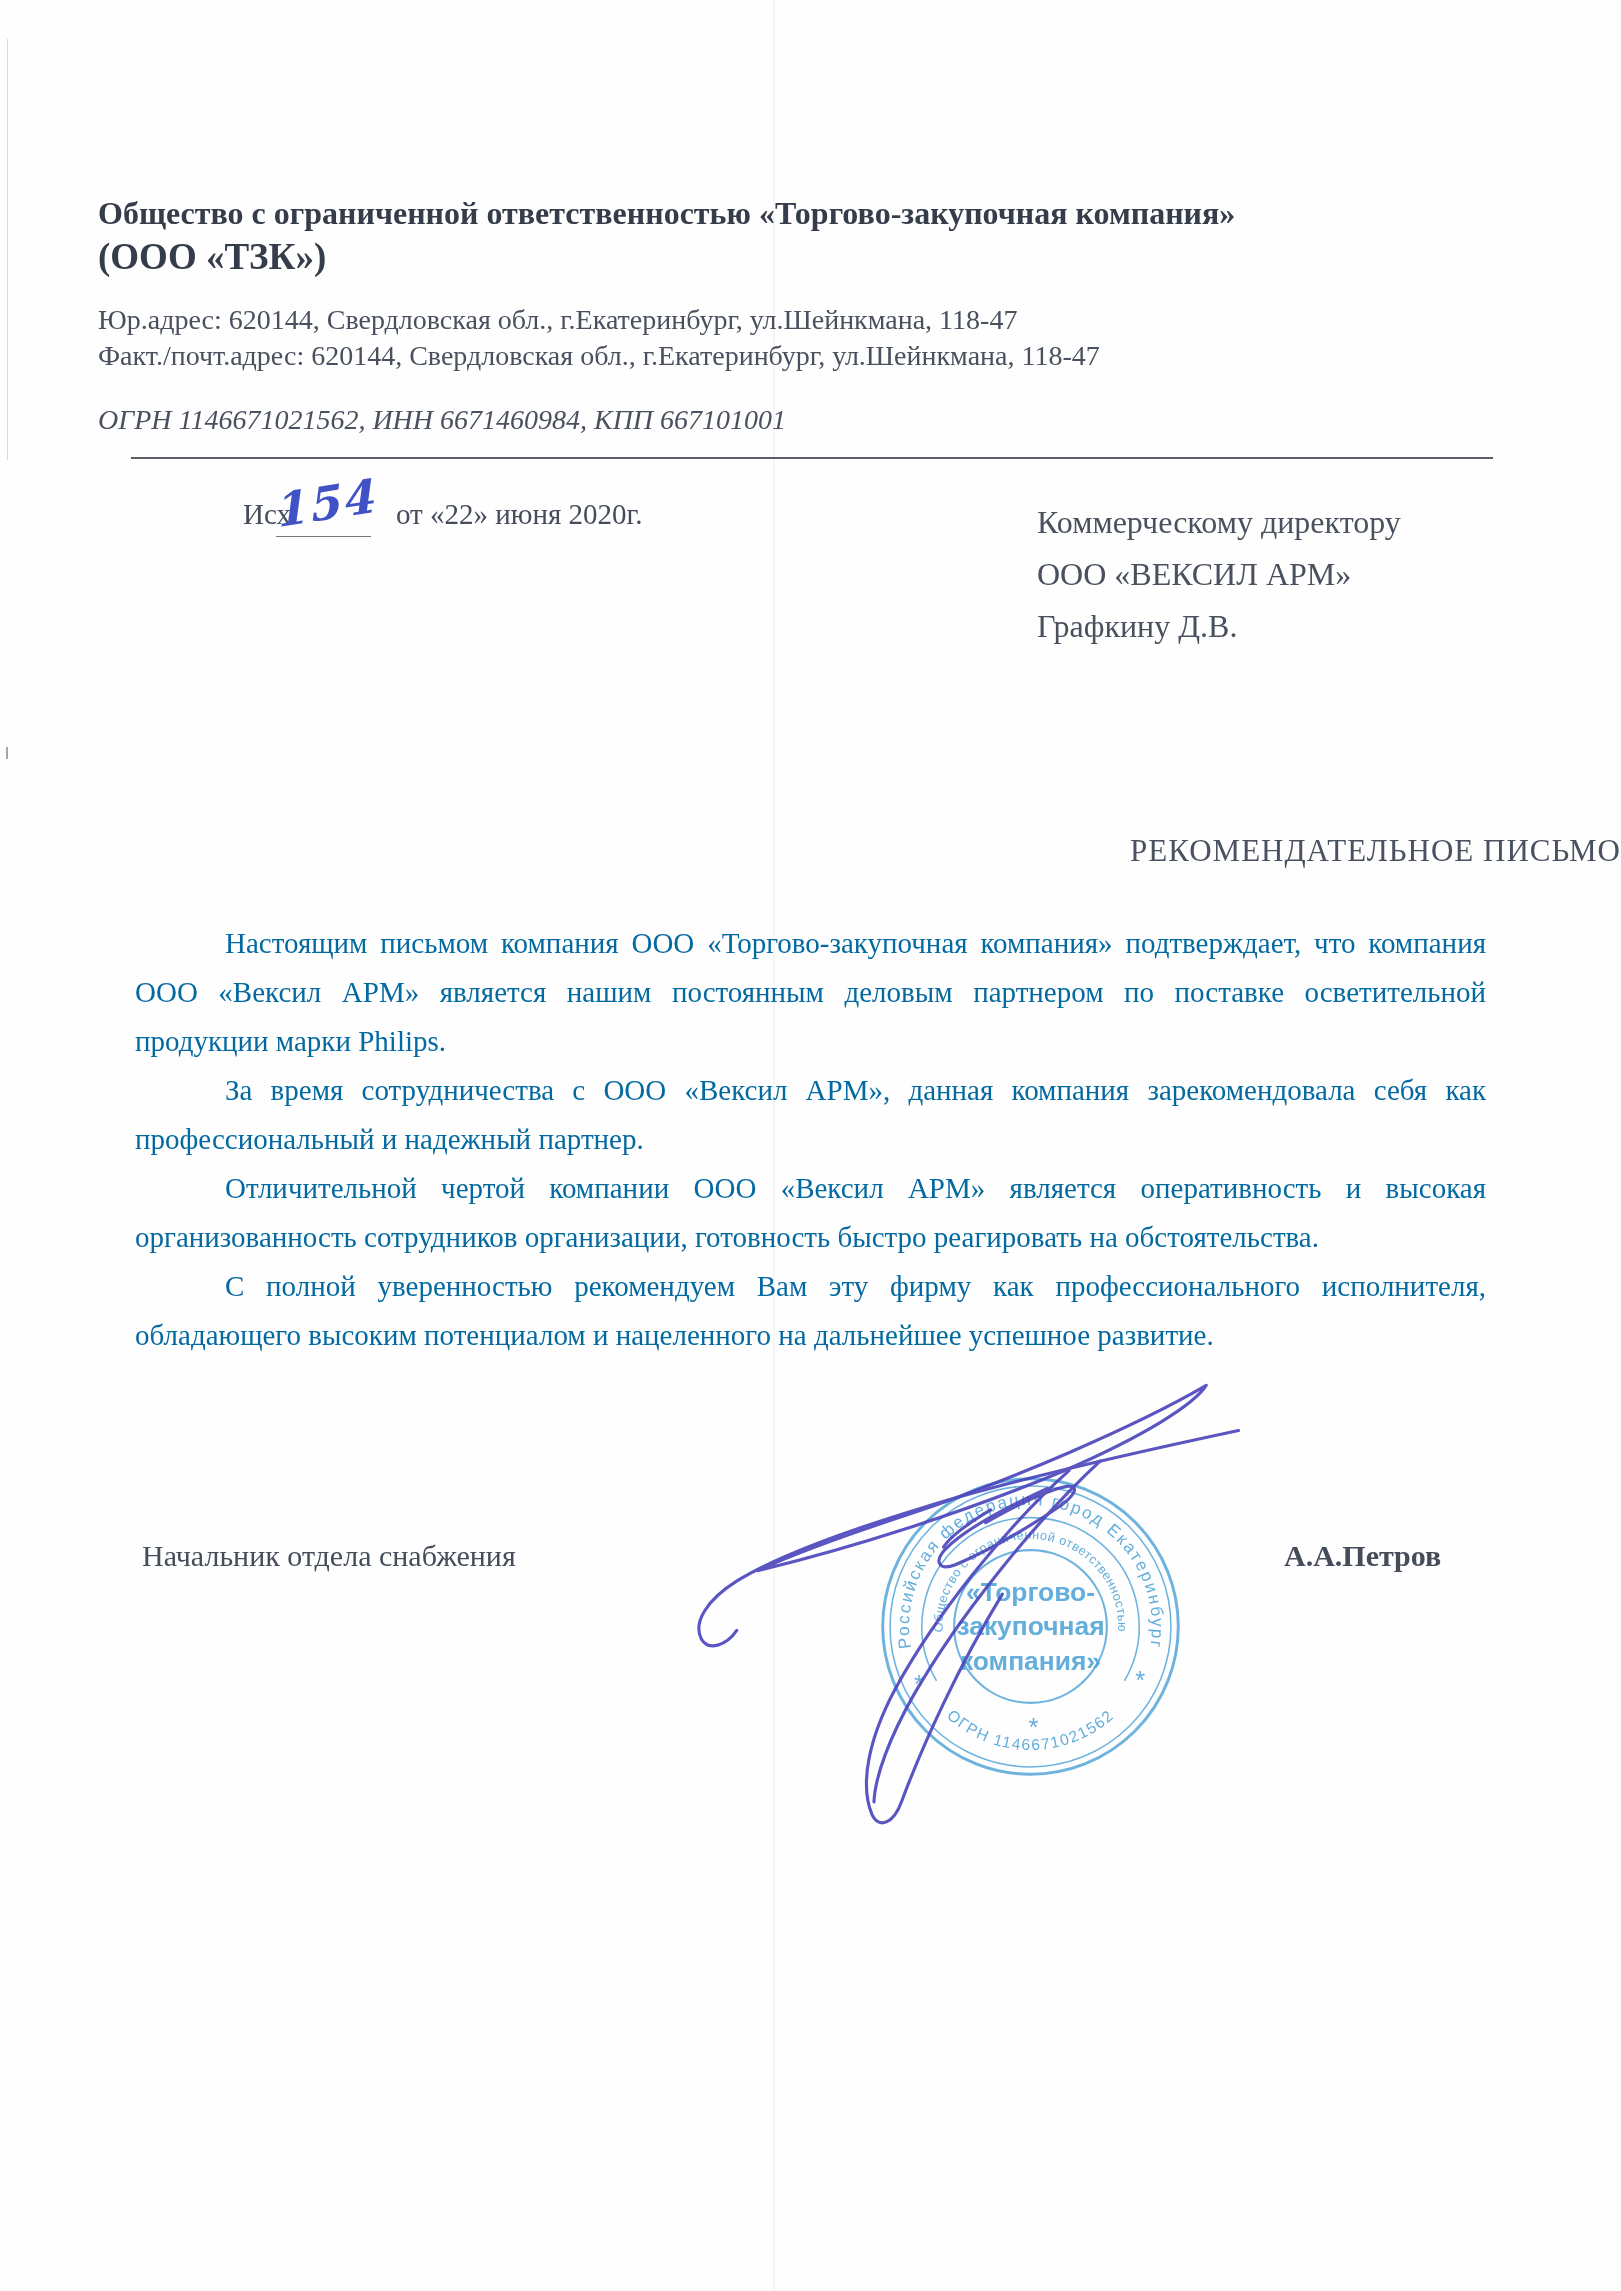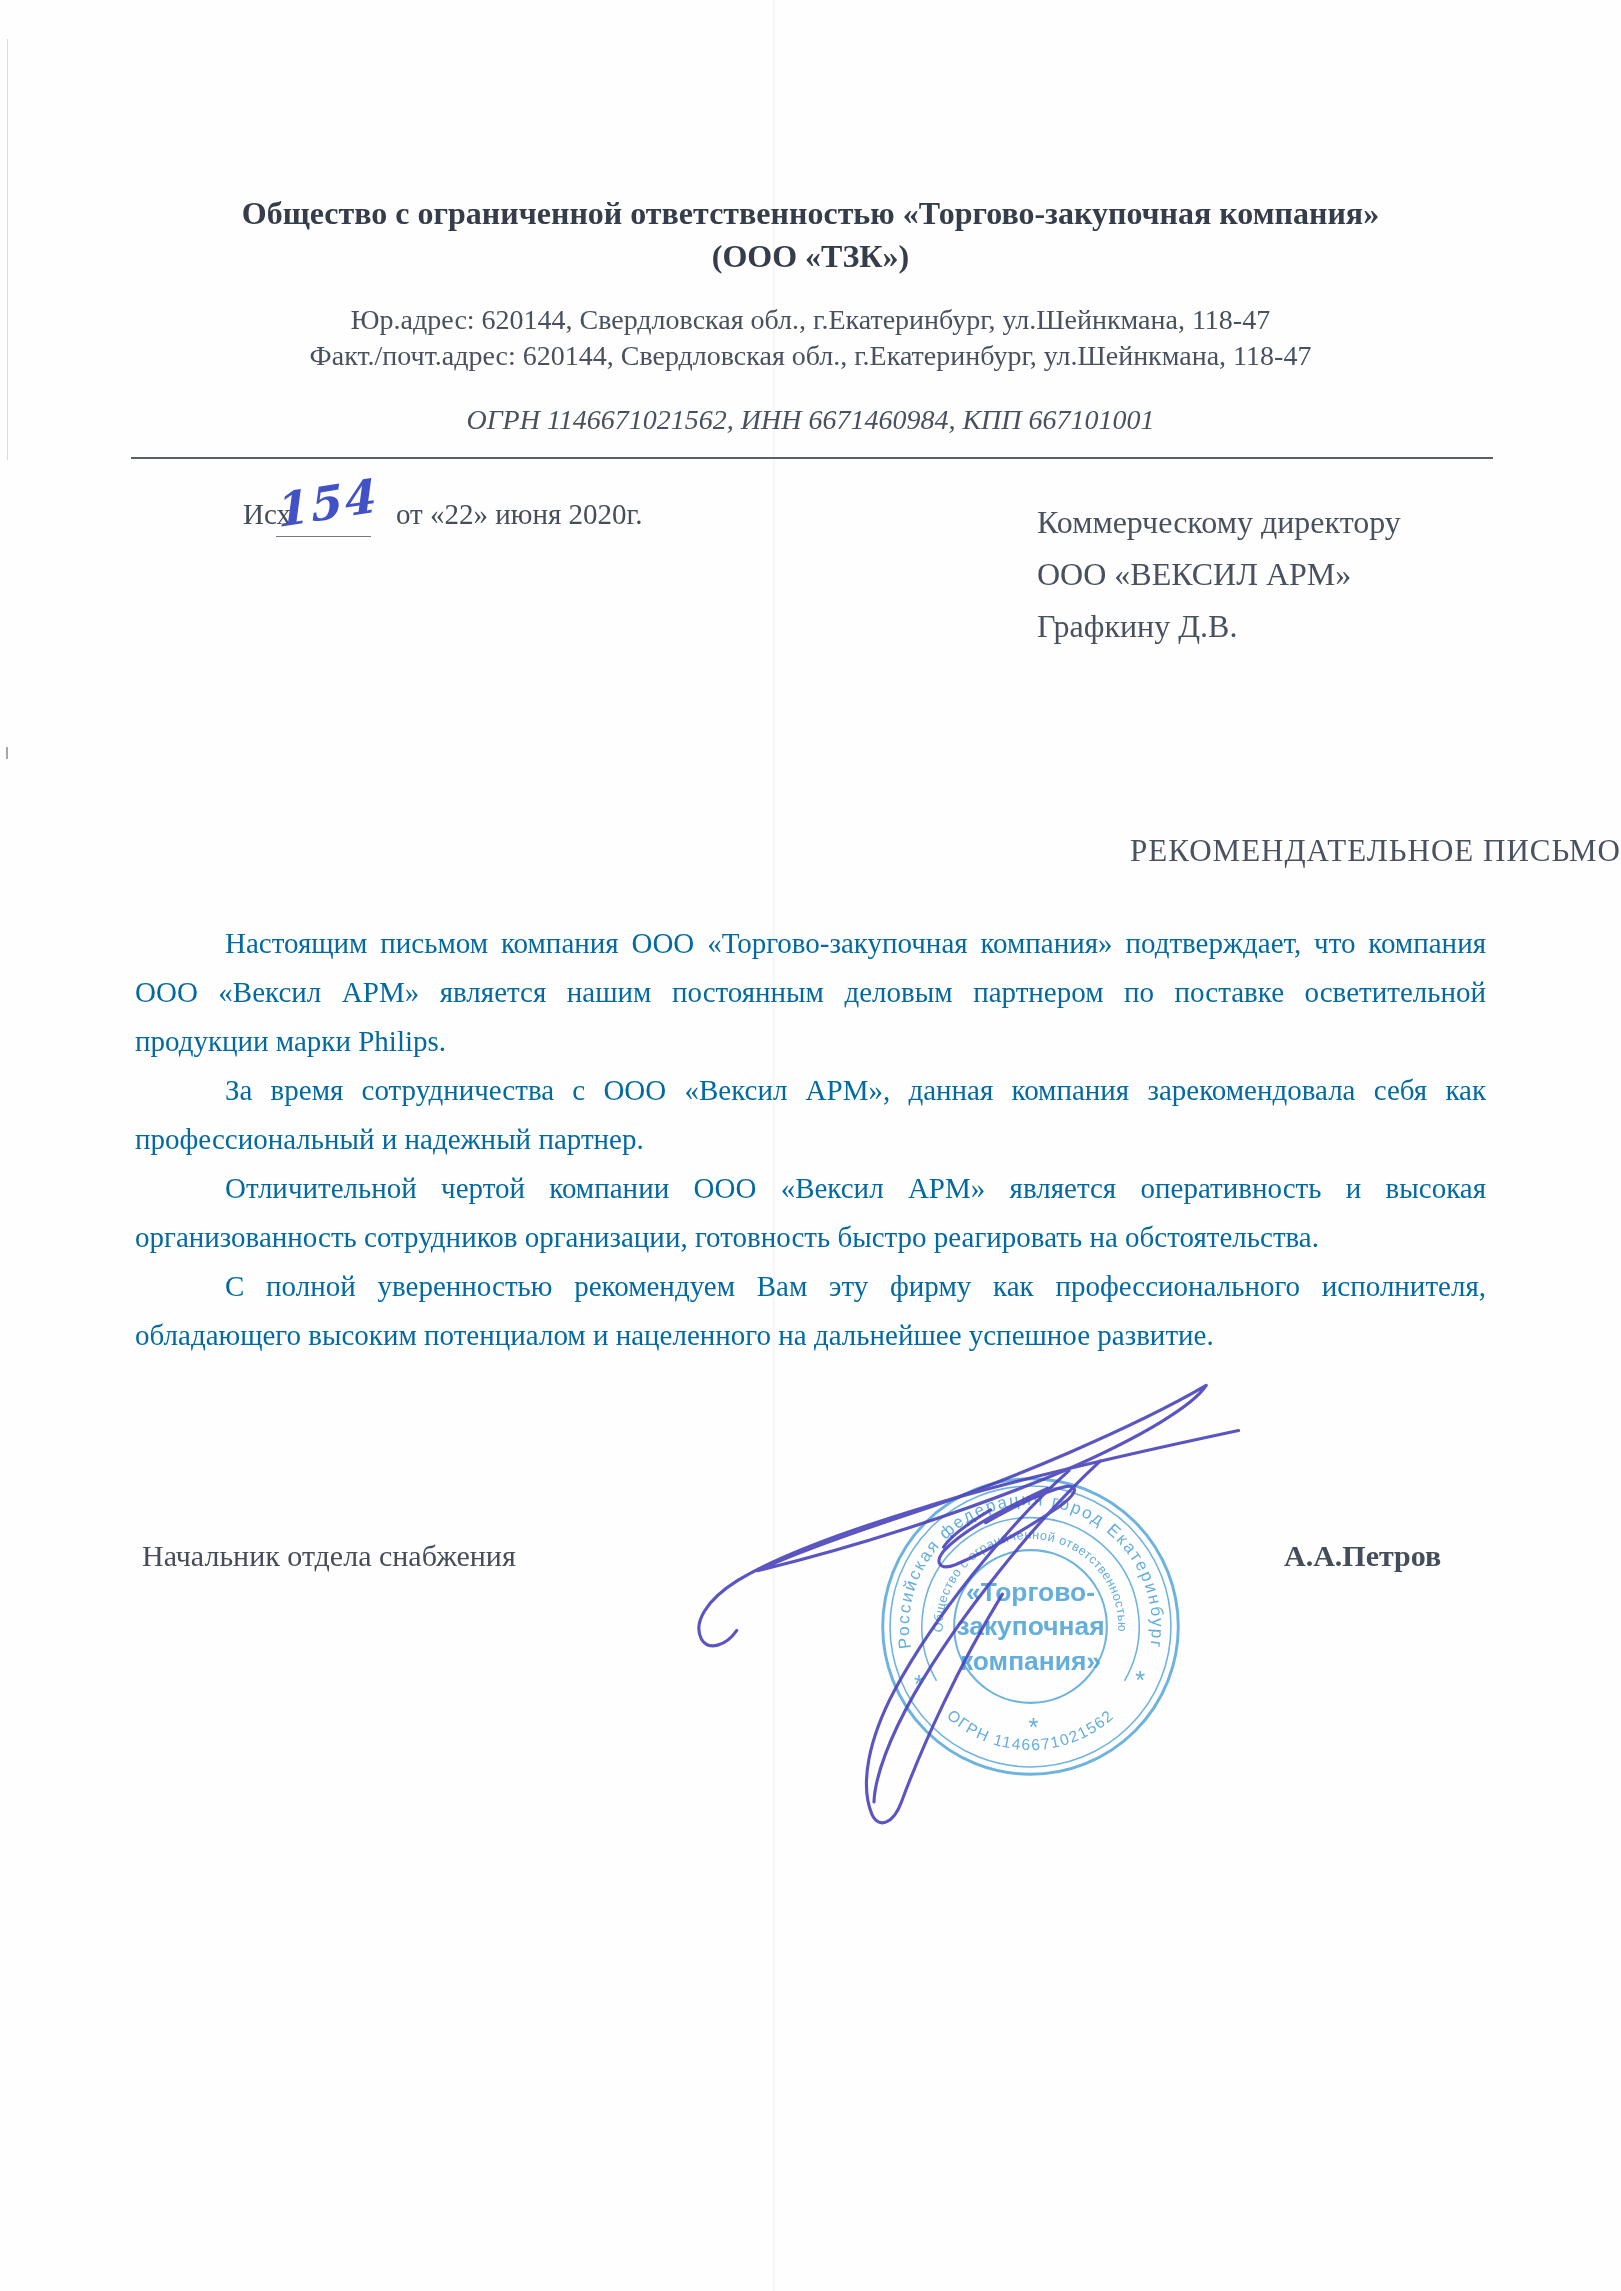--- a/index.html
+++ b/index.html
@@ -21,27 +21,26 @@
     position: absolute; left: 6.9px; top: 39px; width: 1px; height: 421px;
     background: rgba(120,125,130,0.28);
   }
   .edge-dash {
     position: absolute; left: 5.9px; top: 747px; width: 2px; height: 11.8px;
     background: rgba(90,95,110,0.55);
   }
   
   .letterhead {
     position: absolute; left: 98px; top: 192px; width: 1425px;
-    text-align: center;
   }
   .company-name {
     font-size: 32px; font-weight: bold; color: #353c4a; line-height: 43px;
   }
   .company-short {
-    font-size: 32px; font-weight: bold; color: #353c4a; line-height: 43px;
+    font-size: 37px; font-weight: bold; color: #353c4a; line-height: 43px;
   }
   .addresses { margin-top: 23.5px; font-size: 28px; line-height: 36px; color: #49505e; }
   .registration { margin-top: 30px; font-size: 28px; font-style: italic; color: #49505e; }
   .rule {
     position: absolute; left: 131px; top: 457px; width: 1362px; height: 0;
     border-top: 2px solid #3e434e; opacity: 0.85;
   }
   
   .ref-prefix { position: absolute; left: 243px; top: 498px; font-size: 29px; }
   .hand-number {

